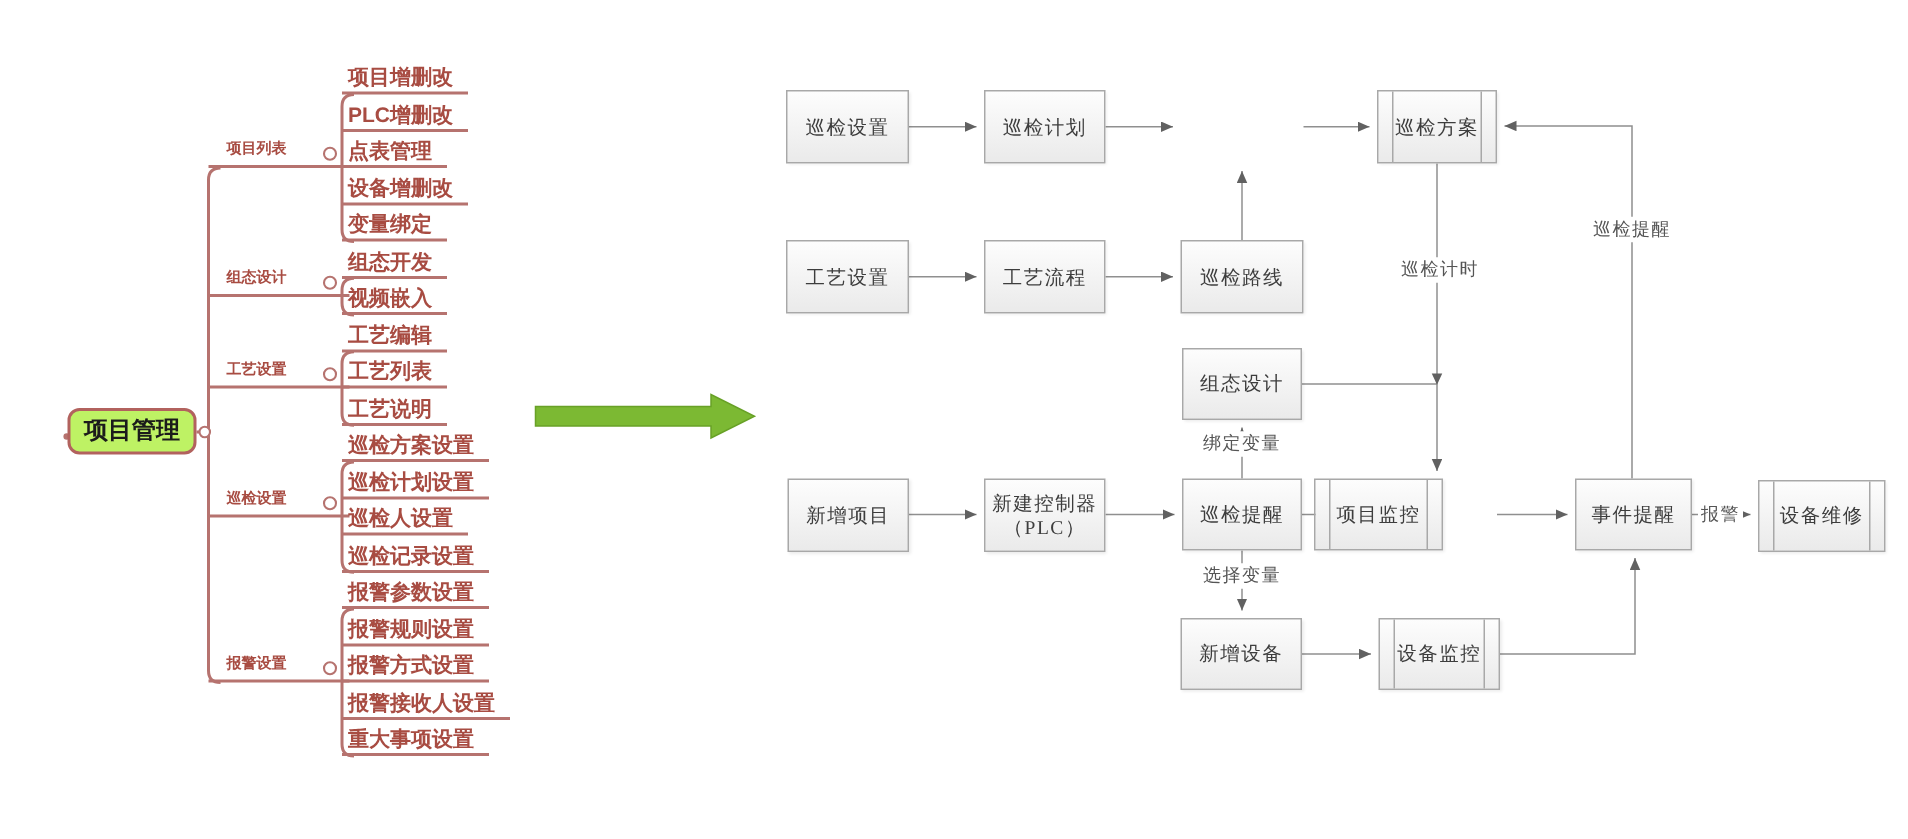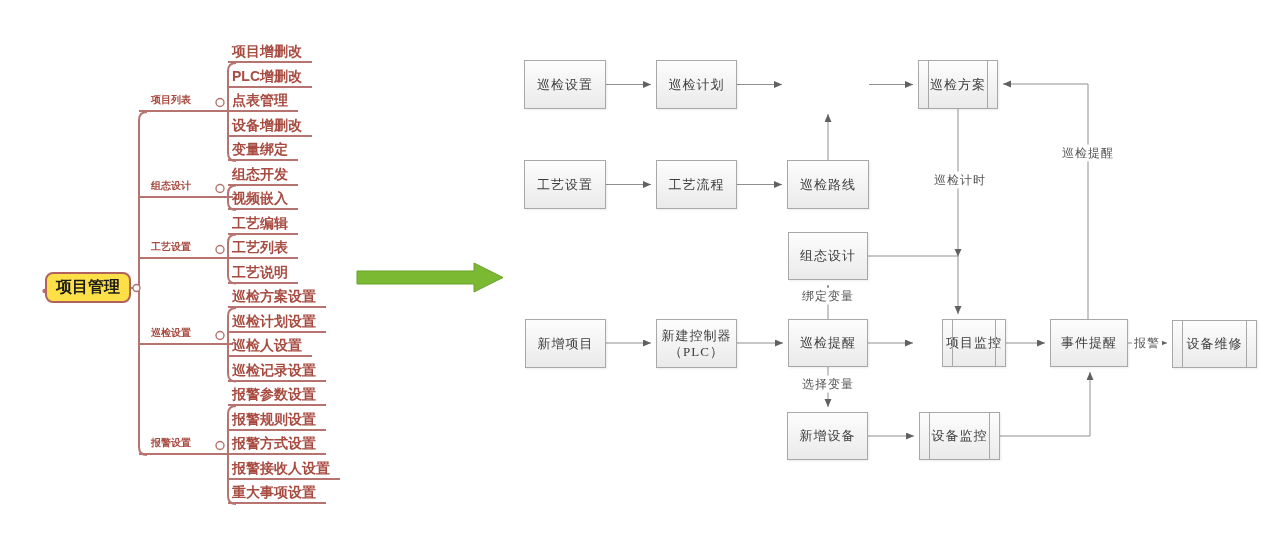--- a/index.html
+++ b/index.html
@@ -2,21 +2,21 @@
 <html><head>
 <meta charset="utf-8">
 <style>
   html,body{margin:0;padding:0;background:#ffffff;}
   #canvas{position:relative;width:1272px;height:559px;background:#ffffff;overflow:hidden;
           font-family:"Liberation Sans",sans-serif;}
   svg.overlay{position:absolute;left:0;top:0;width:1272px;height:559px;pointer-events:none;}
 
   
   .mm-root{position:absolute;left:45px;top:272px;width:86px;height:31px;box-sizing:border-box;
-           background:#fde047;border:2px solid #b2625e;border-radius:8px;
+           background:#bef264;border:2px solid #b2625e;border-radius:8px;
            display:flex;align-items:center;justify-content:center;
            font-size:16px;font-weight:700;color:#1b1b1b;}
   .mm-branch{position:absolute;left:139px;width:94px;height:22px;box-sizing:border-box;
              border-bottom:2px solid #b6736f;line-height:20px;padding-left:12px;
              font-size:10px;font-weight:700;color:#a84c42;white-space:nowrap;}
   .mm-leaf{position:absolute;left:228px;height:22px;box-sizing:border-box;
            border-bottom:2px solid #b6736f;line-height:20px;padding:0 10px 0 4px;
            font-size:14px;font-weight:700;color:#a84c42;white-space:nowrap;}
 
   
@@ -147,21 +147,21 @@
   <div class="flow-node" style="left:525px;top:319px;width:81px;height:49px">
     <span class="lbl">新增项目</span>
     </div>
   <div class="flow-node" style="left:656px;top:319px;width:81px;height:49px">
     <span class="lbl">新建控制器
 （PLC）</span>
     </div>
   <div class="flow-node" style="left:788px;top:319px;width:80px;height:48px">
     <span class="lbl">巡检提醒</span>
     </div>
-  <div class="flow-node sub" style="left:942px;top:319px;width:64px;height:48px">
+  <div class="flow-node sub" style="left:876px;top:319px;width:86px;height:48px">
     <span class="lbl">项目监控</span>
     </div>
   <div class="flow-node" style="left:1050px;top:319px;width:78px;height:48px">
     <span class="lbl">事件提醒</span>
     </div>
   <div class="flow-node sub" style="left:1172px;top:320px;width:85px;height:48px">
     <span class="lbl">设备维修</span>
     </div>
 
   <div class="flow-node sub" style="left:919px;top:412px;width:81px;height:48px">

